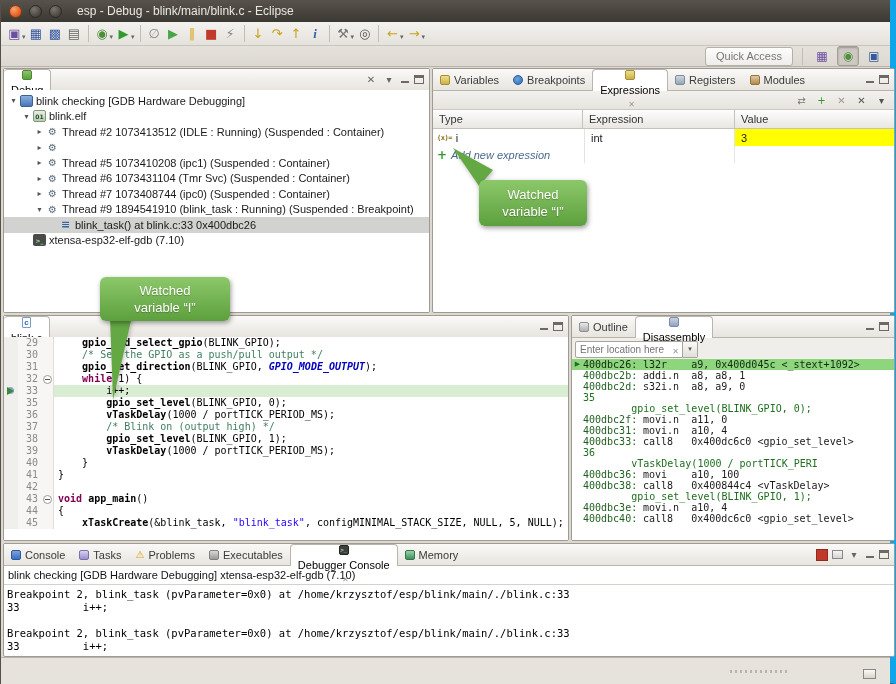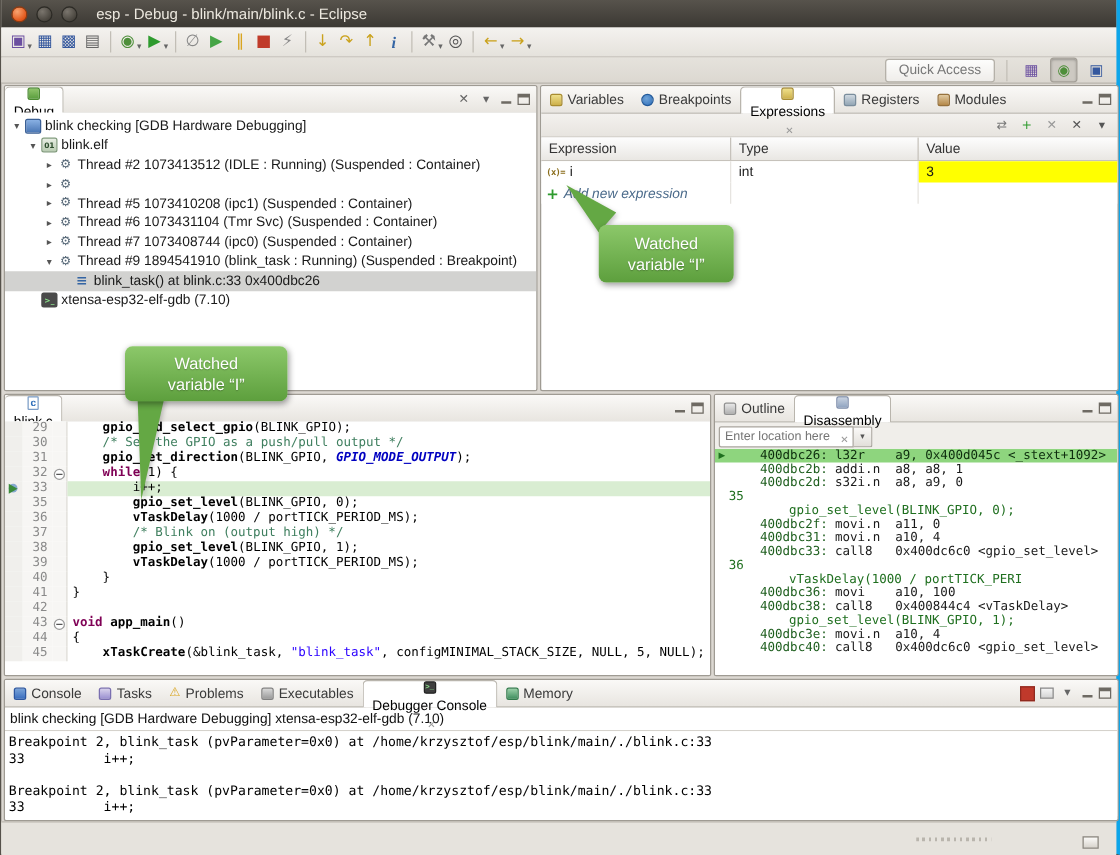--- a/index.html
+++ b/index.html
@@ -1,19 +1,19 @@
 <!DOCTYPE html>
 <html><head>
 <meta charset="utf-8">
 <style>
   html,body{margin:0;padding:0;}
   body{width:896px;height:684px;overflow:hidden;background:#d6d2cc;
        font-family:"Liberation Sans","DejaVu Sans",sans-serif;font-size:11px;color:#1a1a1a;}
   .window{position:relative;width:896px;height:684px;background:#dcd8d2;
-          border-left:1px solid #55514a;border-right:3px solid #0ea5e9;border-bottom:1px solid #55514a;box-sizing:border-box;}
+          border-left:1px solid #55514a;border-right:6px solid #0ea5e9;border-bottom:1px solid #55514a;box-sizing:border-box;}
 
   
   .titlebar{position:absolute;left:0;top:0;right:0;height:22px;
             background:linear-gradient(#57534c,#3b3833);display:flex;align-items:center;padding:0 8px;gap:7px;box-sizing:border-box;}
   .tbtn{width:13px;height:13px;border-radius:50%;flex:none;box-sizing:border-box;}
   .tbtn.close{background:radial-gradient(circle at 35% 30%,#f8a471,#e2571b 70%);border:1px solid #8f3a10;}
   .tbtn.gray{background:radial-gradient(circle at 35% 30%,#7a756d,#4a463f 70%);border:1px solid #2c2a25;}
   .title-text{color:#ece8df;font-size:12px;margin-left:8px;white-space:nowrap;}
 
   
@@ -132,21 +132,21 @@
   .loc-input{width:108px;height:17px;border:1px solid #a9a59e;background:#fff;font-size:10px;color:#888;
              padding:0 4px;border-radius:2px 0 0 2px;font-family:"Liberation Sans","DejaVu Sans",sans-serif;box-sizing:border-box;}
   .loc-dd{width:15px;height:17px;border:1px solid #a9a59e;border-left:none;background:linear-gradient(#fbfaf8,#e2dfda);
           display:flex;align-items:center;justify-content:center;font-size:7px;color:#555;border-radius:0 2px 2px 0;box-sizing:border-box;
           font-family:"DejaVu Sans",sans-serif;}
   .disasm-body{position:absolute;top:43px;left:0;right:0;bottom:0;background:#fff;overflow:hidden;
                font-family:"DejaVu Sans Mono","Liberation Mono",monospace;font-size:10px;}
   .drow{display:flex;height:11px;line-height:11px;white-space:pre;}
   .drow.cur{background:#8ed57e;}
   .dmark{width:11px;flex:none;font-size:7px;color:#1f6f1f;text-align:center;font-family:"DejaVu Sans",sans-serif;}
-  .daddr{width:60px;flex:none;color:#1f5f1f;margin-left:25px;}
+  .daddr{width:60px;flex:none;color:#1f5f1f;}
   .dtxt{color:#1a1a1a;}
   .drow.src .dtxt,.drow.srcnum .dtxt{color:#1f6f1f;}
   .drow.cur .daddr,.drow.cur .dtxt{color:#0d2d0d;}
 
   
   .con-title{height:16px;background:#fff;border-bottom:1px solid #d5d2cc;font-size:11px;color:#111;
              display:flex;align-items:center;padding:1px 4px;}
   .con-body{background:#fff;padding:3px 0 0 3px;}
   .cline{white-space:pre;height:13px;line-height:13px;font-family:"DejaVu Sans Mono","Liberation Mono",monospace;font-size:10.5px;color:#000;}
   .cic-term{width:10px;height:10px;background:#c0392b;border:1px solid #8f2a1f;box-sizing:content-box;}
@@ -314,22 +314,22 @@
       </div>
     </div>
     <div class="subtools" id="expr-tools">
         <span class="stool" style="color: rgb(119, 119, 119);">⇄</span>
         <span class="stool" style="color: rgb(46, 155, 46);">+</span>
         <span class="stool" style="color: rgb(153, 153, 153);">✕</span>
         <span class="stool" style="color: rgb(85, 85, 85);">✕</span>
         <span class="stool" style="color: rgb(85, 85, 85);">▾</span>
       </div>
     <div class="thead">
+      <div class="hcell" style="width:150px;">Type</div>
       <div class="hcell" style="width:152px;">Expression</div>
-      <div class="hcell" style="width:150px;">Type</div>
       <div class="hcell" style="flex:1;border-right:none;">Value</div>
     </div>
     <div id="expr-body">
         <div class="exprrow">
           <div class="c1">
             <span class="wx"></span>
             <span>i</span>
           </div>
           <div class="c2">int</div>
           <div class="c3 hl">3</div>

